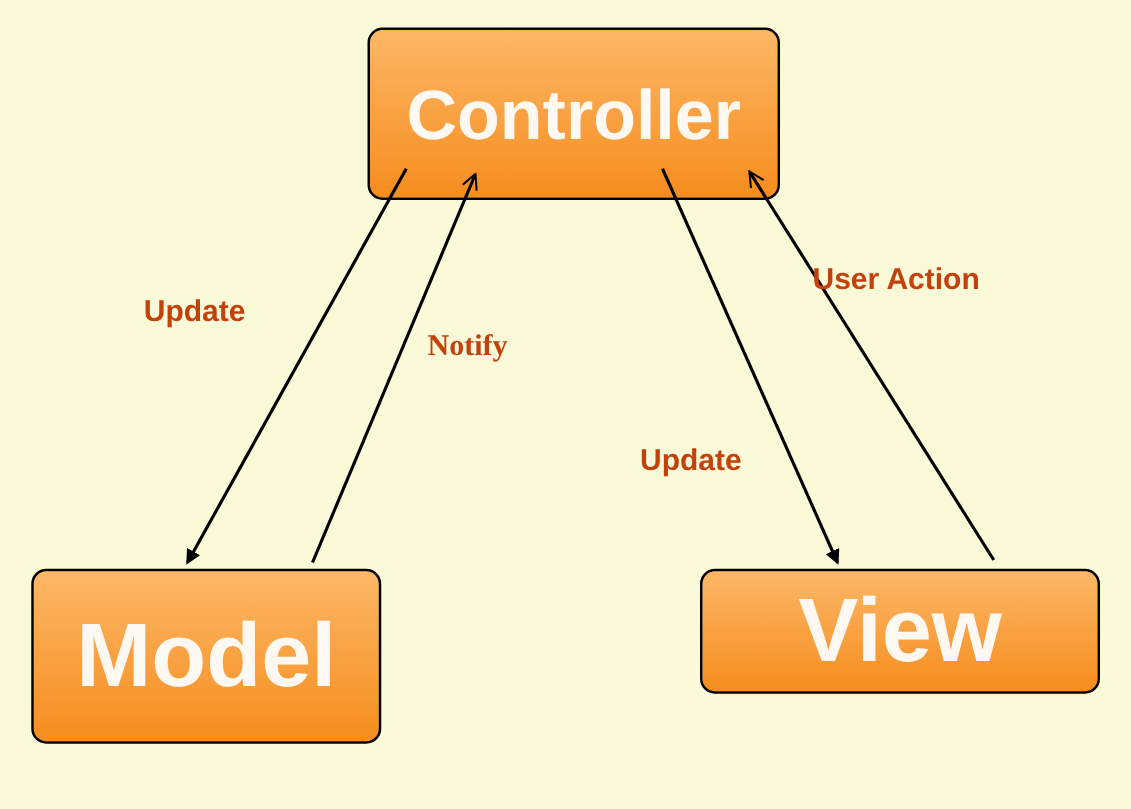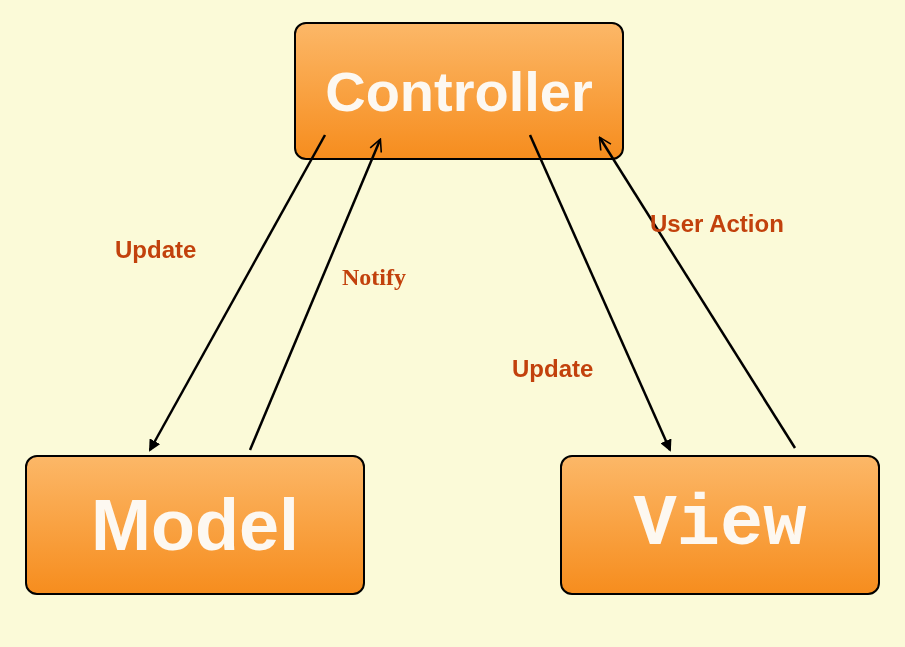--- a/index.html
+++ b/index.html
@@ -25,31 +25,30 @@
     .node-controller {
       left: 294px;
       top: 22px;
       width: 330px;
       height: 138px;
       font-size: 56px;
     }
     .node-model {
       left: 25px;
       top: 455px;
-      width: 340px;
+      width: 280px;
       height: 140px;
       font-size: 72px;
     }
     .node-view {
       left: 560px;
       top: 455px;
       width: 320px;
-      height: 140px;
+      height: 100px;
       font-size: 72px;
-      font-family: Liberation Mono, monospace;
     }
     .edge-label {
       position: absolute;
       color: #c2410c;
       font-weight: 700;
       font-size: 24px;
     }
     .label-update-model { left: 115px; top: 236px; }
     .label-notify { left: 342px; top: 264px; font-family: Liberation Serif, serif; }
     .label-update-view { left: 512px; top: 355px; }

